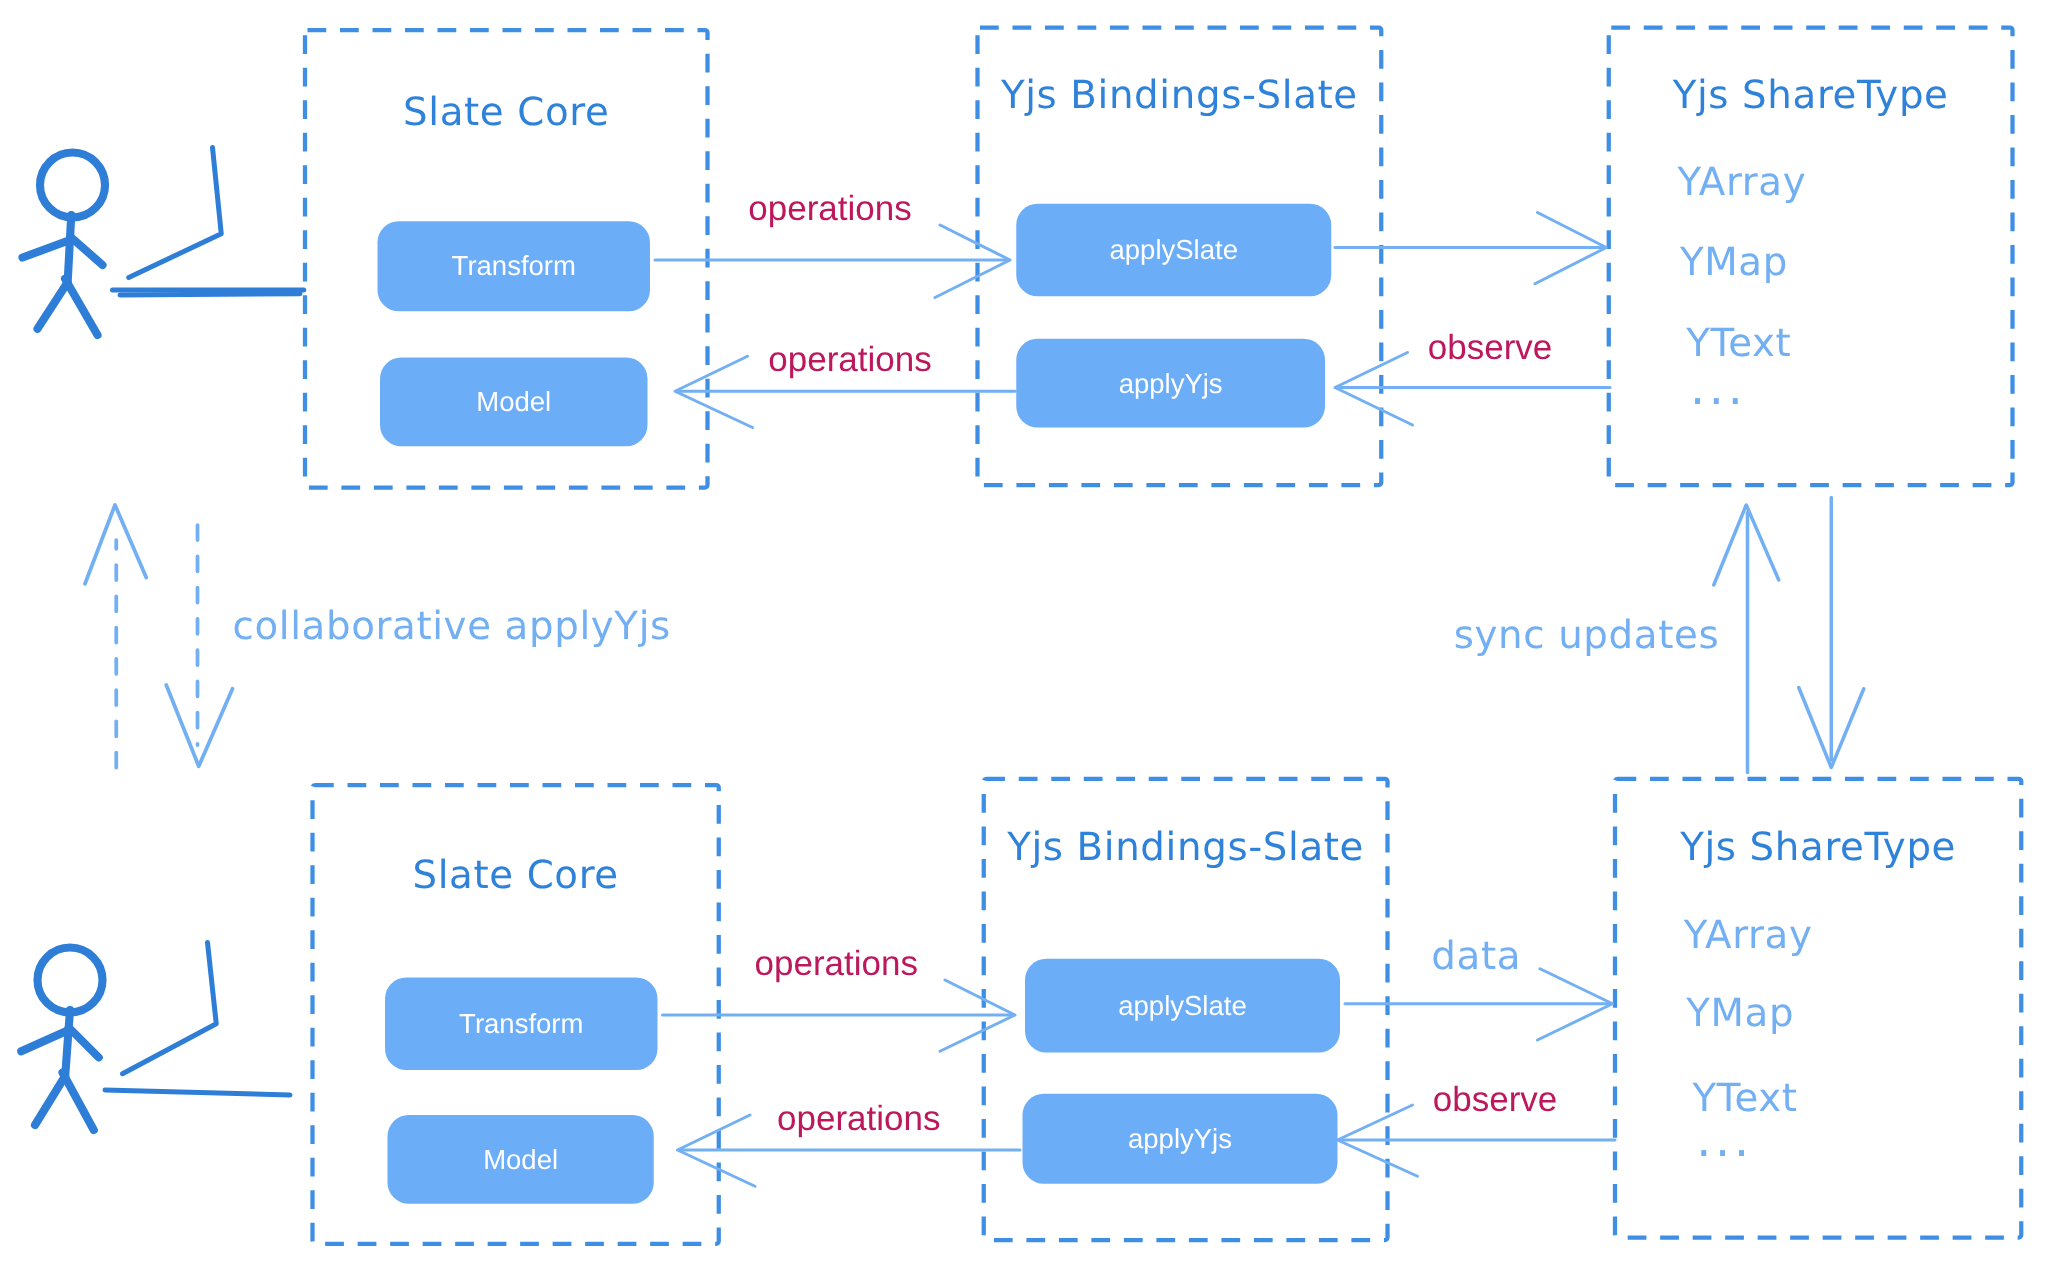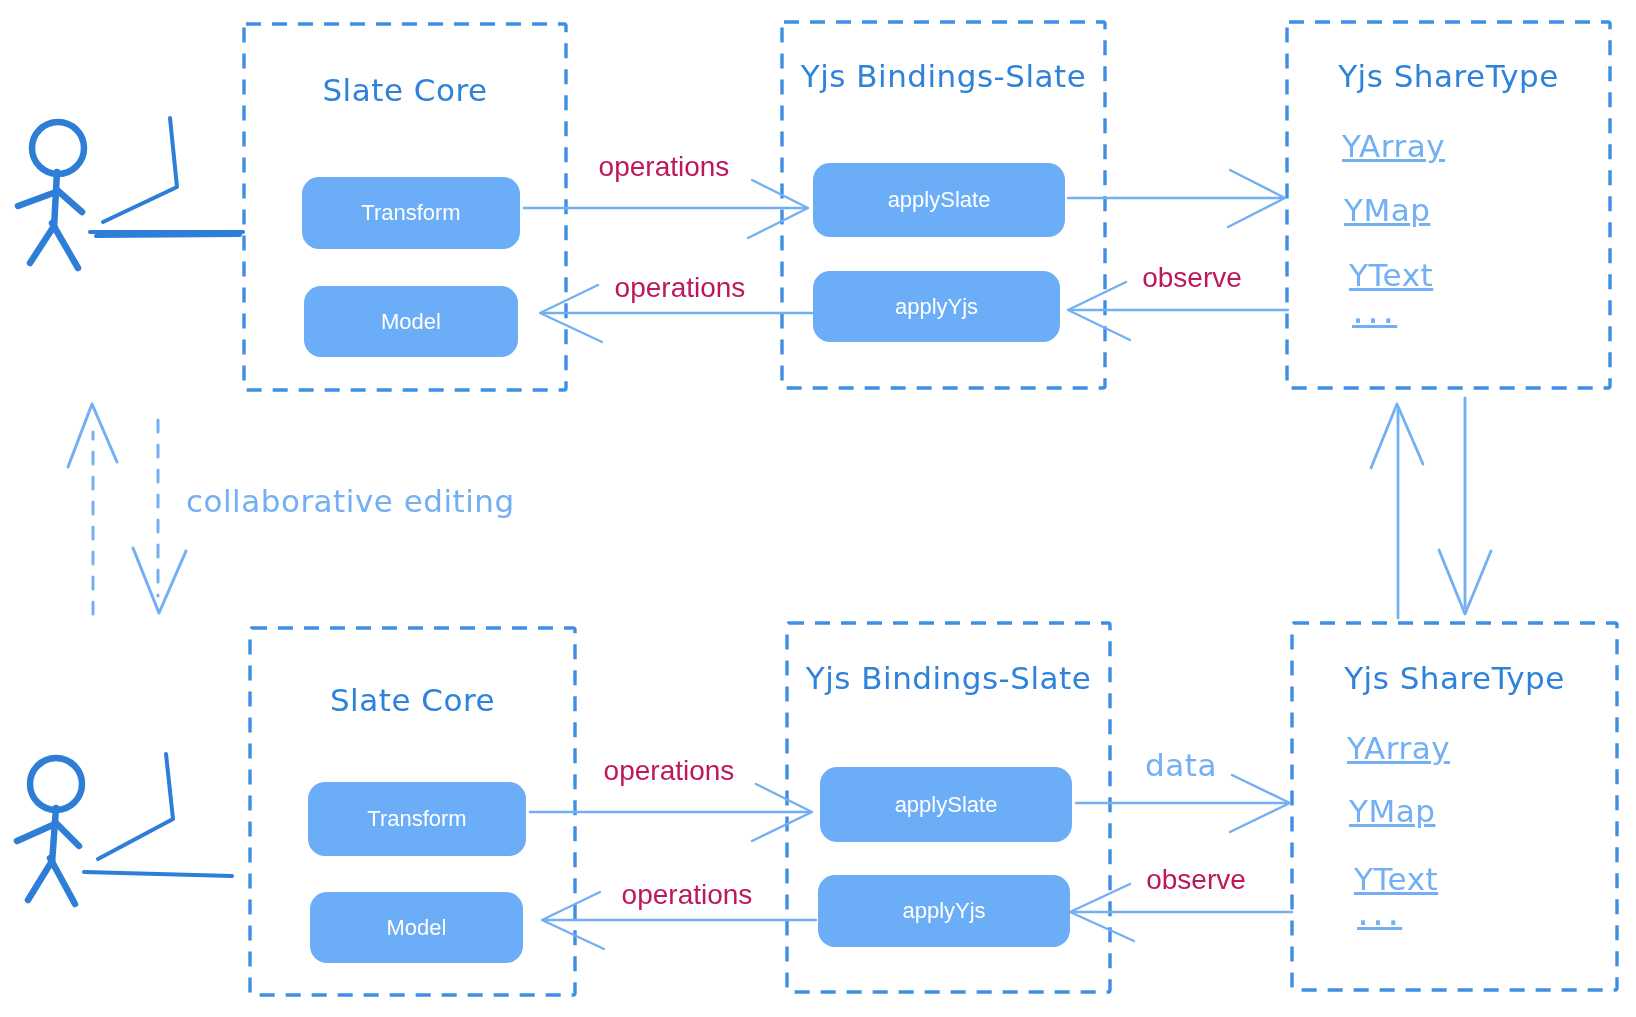--- a/index.html
+++ b/index.html
@@ -9,21 +9,21 @@
   .box-title{position:absolute;text-align:center;color:#2f82da;
              font-family:"DejaVu Sans",sans-serif;font-size:31px;letter-spacing:.5px;white-space:nowrap;}
   .btn{position:absolute;display:flex;align-items:center;justify-content:center;
        background:#6cadf8;border-radius:17px;color:#ffffff;font-size:22px;
        font-family:"Liberation Sans",sans-serif;}
   .plabel{position:absolute;color:#be185d;font-size:28px;text-align:center;white-space:nowrap;
           font-family:"Liberation Sans",sans-serif;}
   .hlabel{position:absolute;color:#72aff3;font-size:31px;white-space:nowrap;letter-spacing:.5px;
           text-align:center;font-family:"DejaVu Sans",sans-serif;}
   .sitem{position:absolute;color:#72aff3;font-size:31px;white-space:nowrap;letter-spacing:.5px;
-         font-family:"DejaVu Sans",sans-serif;text-decoration:underline;}
+         font-family:"DejaVu Sans",sans-serif;}
   .dots{font-size:38px;letter-spacing:3px;line-height:20px;}
 </style>
 </head>
 <body>
 
 <div class="canvas">
 
   <svg class="strokes" viewBox="0 0 1636 1017" xmlns="http://www.w3.org/2000/svg">
 
     <g fill="none" stroke="#3e8ee4" stroke-width="3.4" stroke-dasharray="15 11">
@@ -139,21 +139,22 @@
   <div class="box-title" style="left:1287px;top:58px;width:323px;">Yjs ShareType</div>
   <div class="sitem" style="left:1342px;top:128px;">YArray</div>
   <div class="sitem" style="left:1344px;top:192px;">YMap</div>
   <div class="sitem" style="left:1349px;top:257px;">YText</div>
   <div class="sitem dots" style="left:1352px;top:300px;">...</div>
 
   <div class="plabel" style="left:556px;top:151px;width:216px;">operations</div>
   <div class="plabel" style="left:1086px;top:262px;width:212px;">observe</div>
   <div class="plabel" style="left:572px;top:272px;width:216px;">operations</div>
 
-  <div class="hlabel" style="left:186px;top:483px;">collaborative editing</div>
+  <div class="hlabel" style="left:186px;top:483px;">collaborative applyYjs</div>
+  <div class="hlabel" style="left:1163px;top:490px;">sync updates</div>
 
   <div class="box-title" style="left:250px;top:682px;width:325px;">Slate Core</div>
   <div class="btn" style="left:308px;top:782px;width:218px;height:74px;">Transform</div>
   <div class="btn" style="left:310px;top:892px;width:213px;height:71px;">Model</div>
 
   <div class="box-title" style="left:787px;top:660px;width:323px;">Yjs Bindings-Slate</div>
   <div class="btn" style="left:820px;top:767px;width:252px;height:75px;">applySlate</div>
   <div class="btn" style="left:818px;top:875px;width:252px;height:72px;">applyYjs</div>
 
   <div class="box-title" style="left:1292px;top:660px;width:325px;">Yjs ShareType</div>

